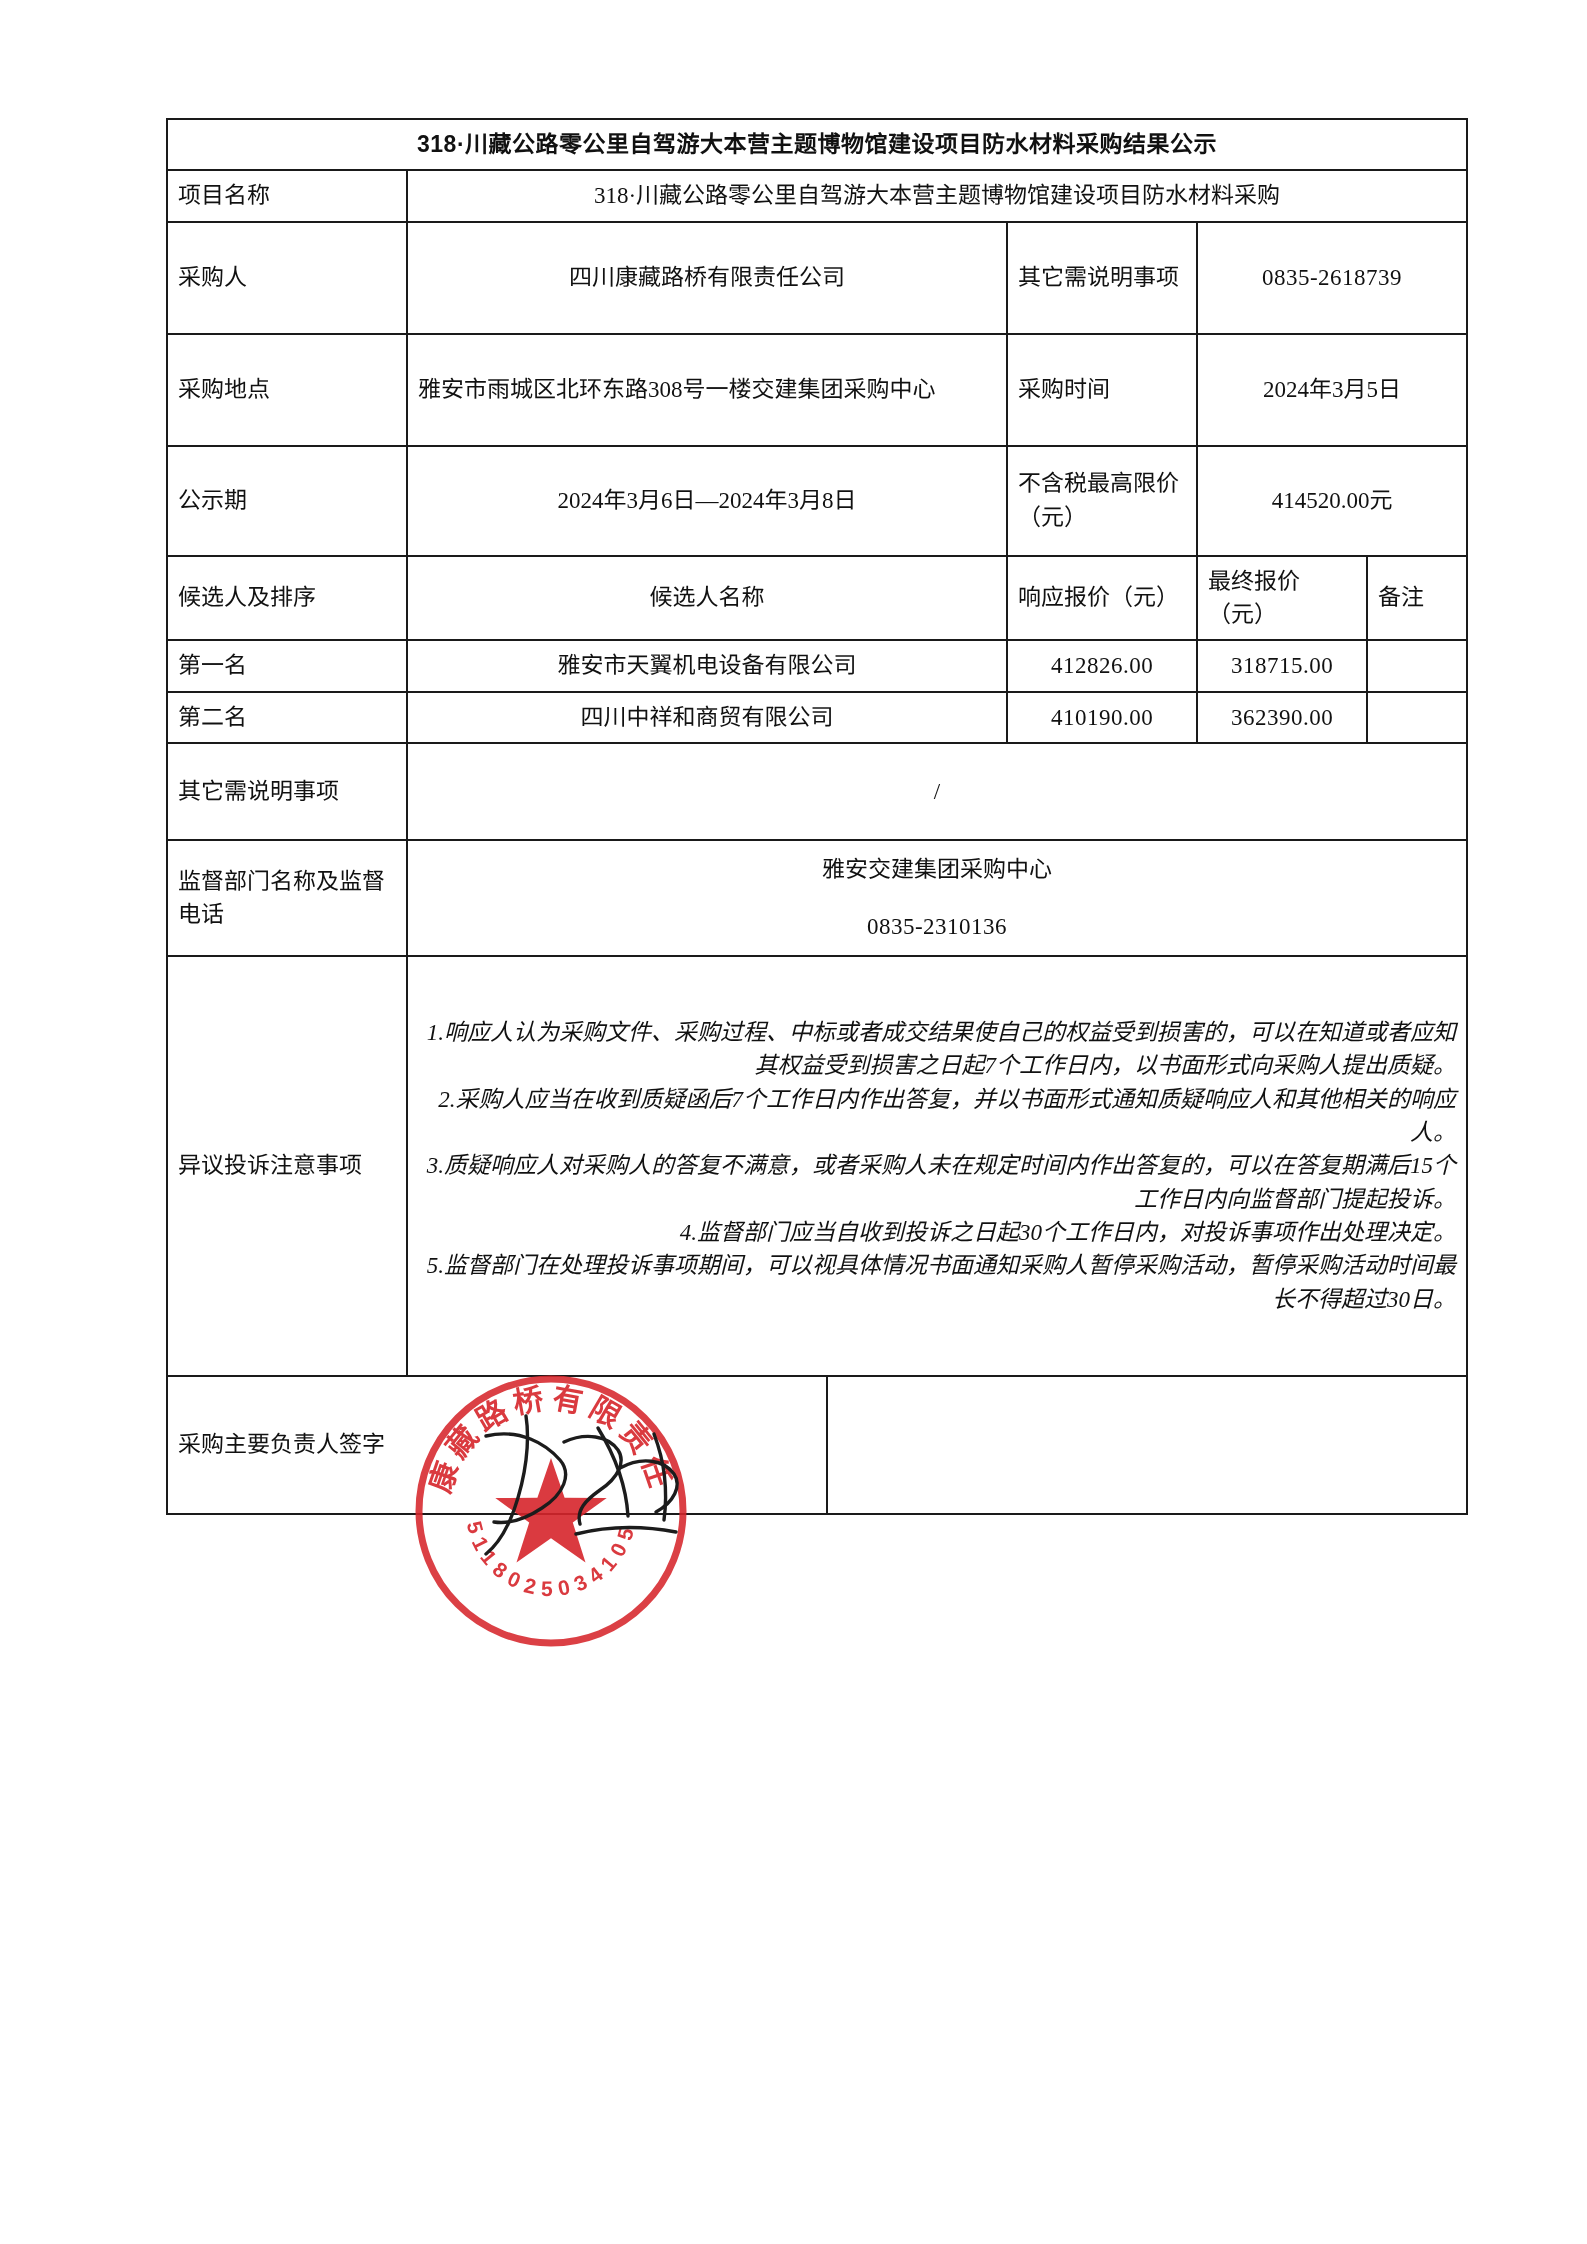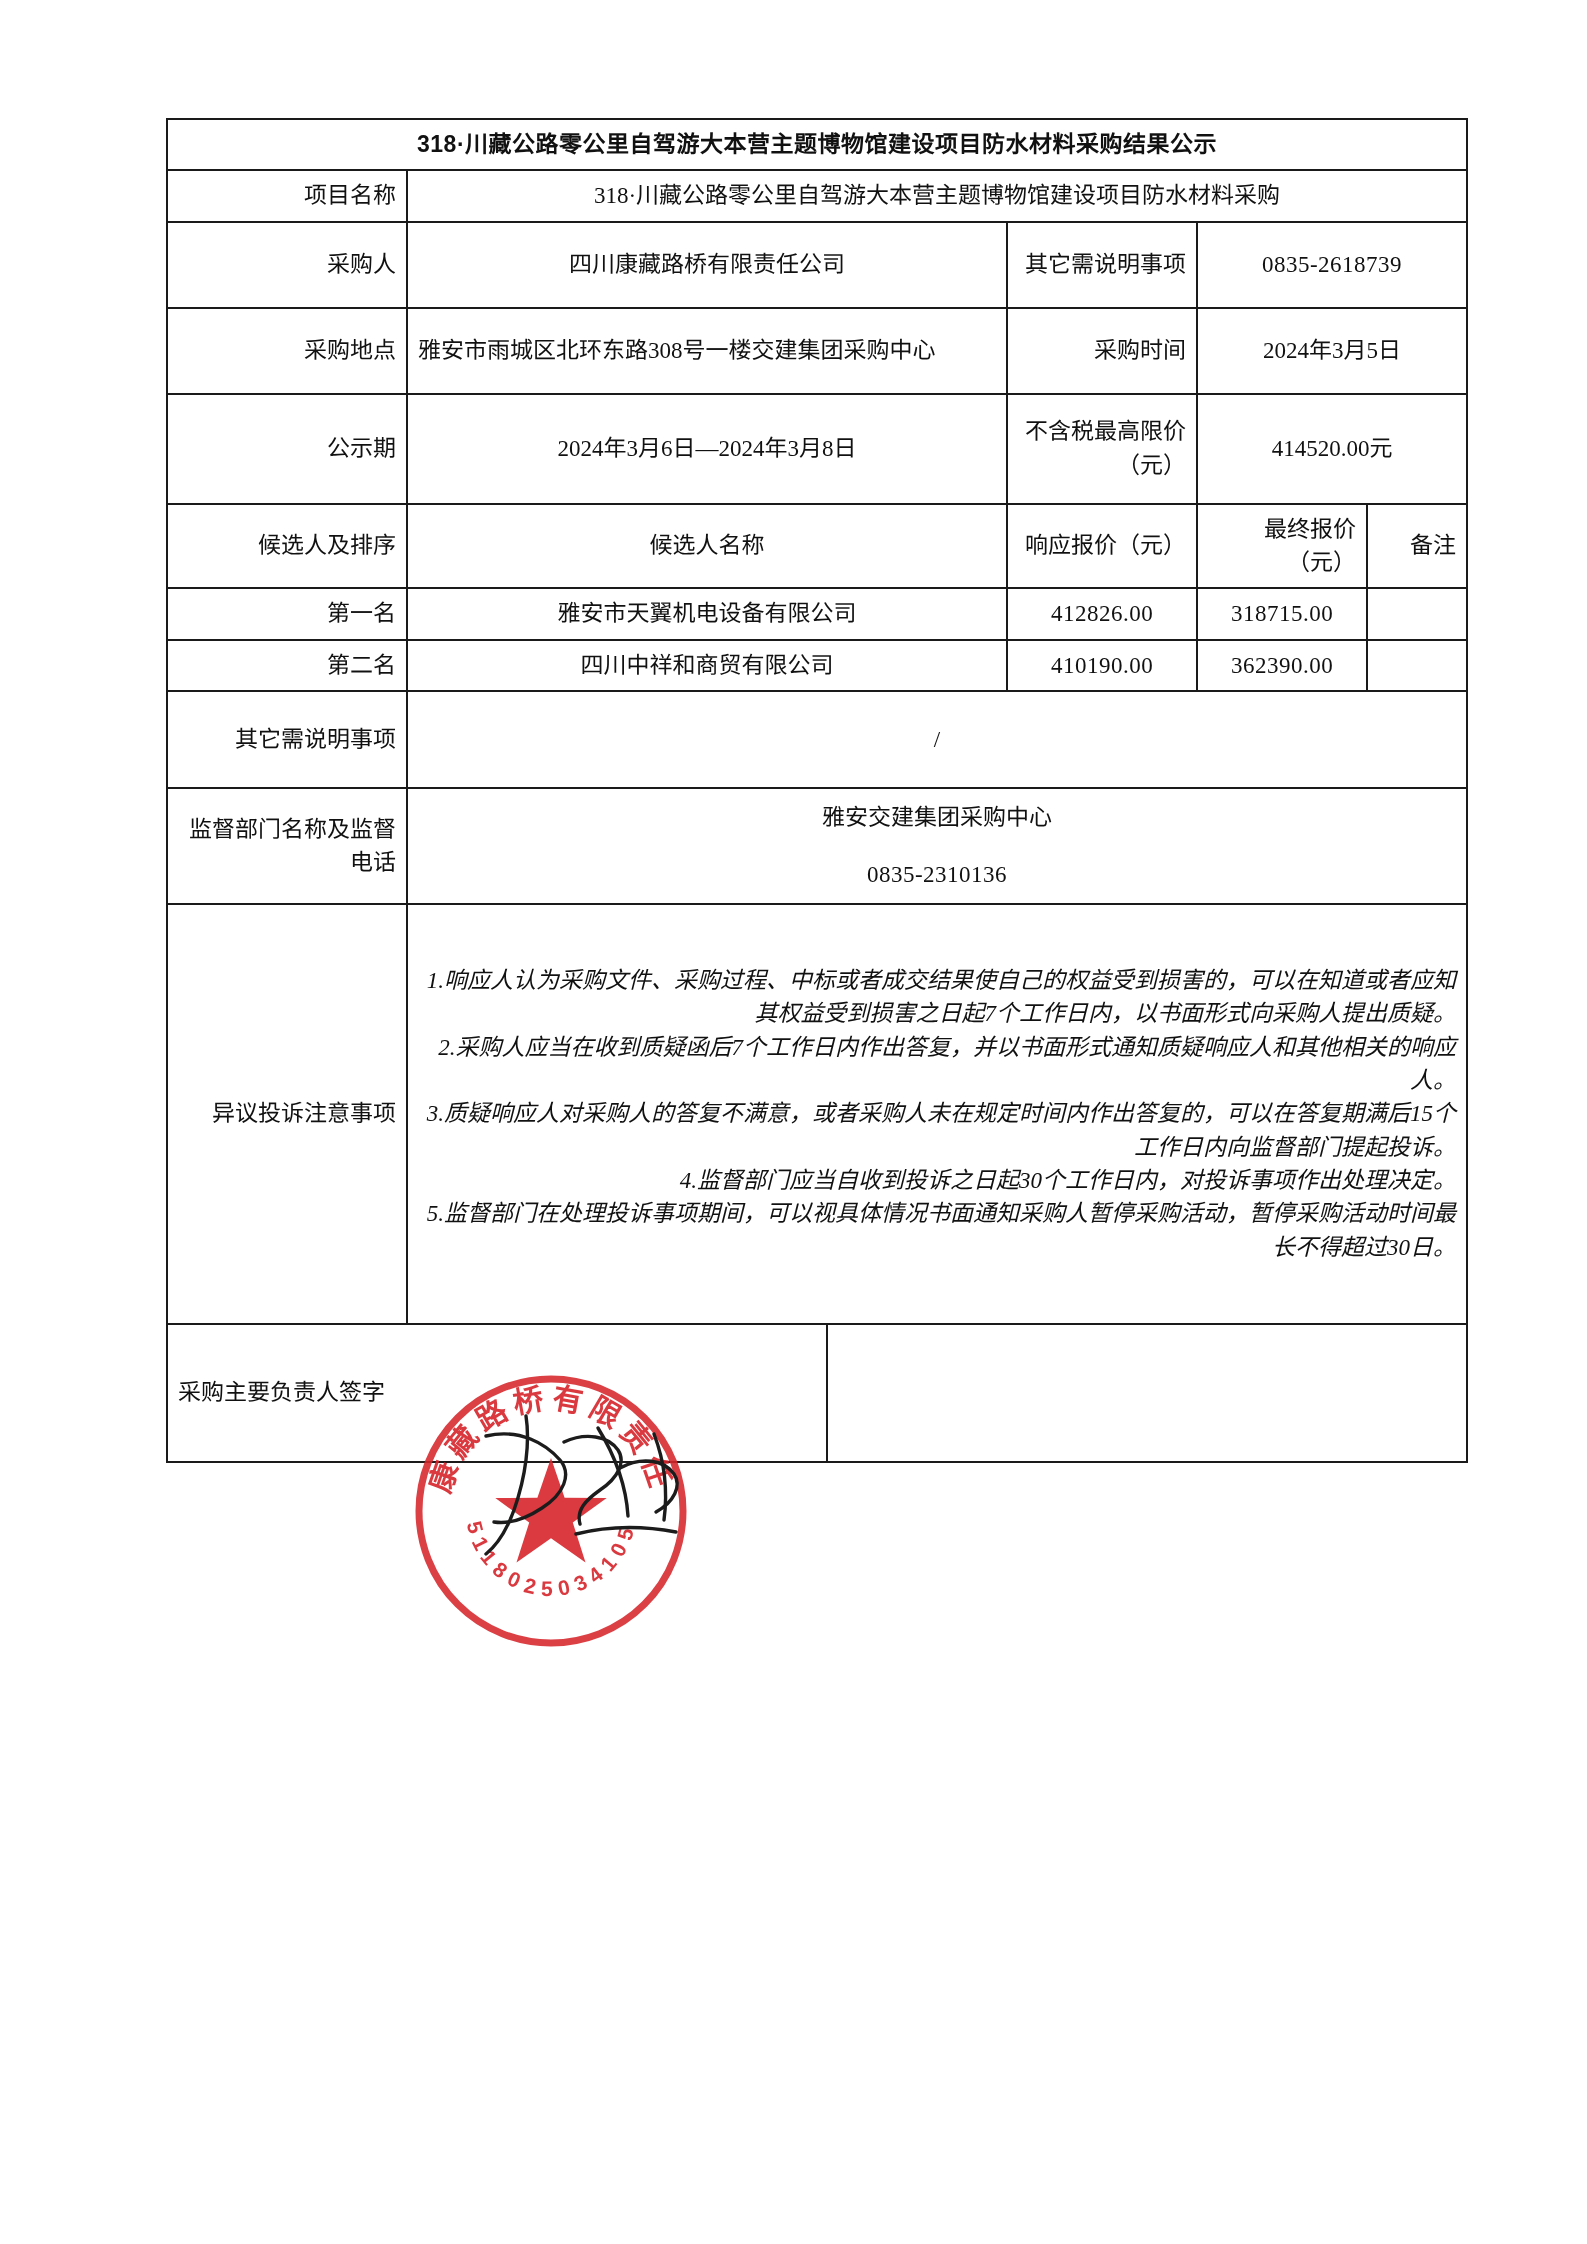--- a/index.html
+++ b/index.html
@@ -44,21 +44,21 @@
   .title-cell {
     text-align: center;
     font-size: 33px;
     font-weight: bold;
     letter-spacing: 0.5px;
     padding: 18px 30px 20px 30px;
     line-height: 1.42;
     font-family: "Liberation Sans", "DejaVu Sans", sans-serif;
   }
   .lbl {
-    text-align: right;
+    text-align: left;
     white-space: normal;
   }
   .ctr { text-align: center; }
   .lft { text-align: left; }
   .val-lg { font-size: 24px; }
   .num {
     text-align: center;
     font-family: "Liberation Serif", serif;
     letter-spacing: 0.5px;
     border-radius: 10px;
@@ -77,21 +77,21 @@
   .sign-row td {
     height: 120px;
   }
   .sign-label {
     text-align: left;
     padding-left: 18px;
     font-size: 24px;
   }
   .supervise-top { border-bottom: none !important; }
   .supervise-bot { border-top: none !important; }
-  .tall { height: 86px; }
+  .tall { height: 112px; }
 
   
   .seal {
     position: absolute;
     left: 412px;
     top: 1372px;
     width: 278px;
     height: 278px;
     pointer-events: none;
   }

